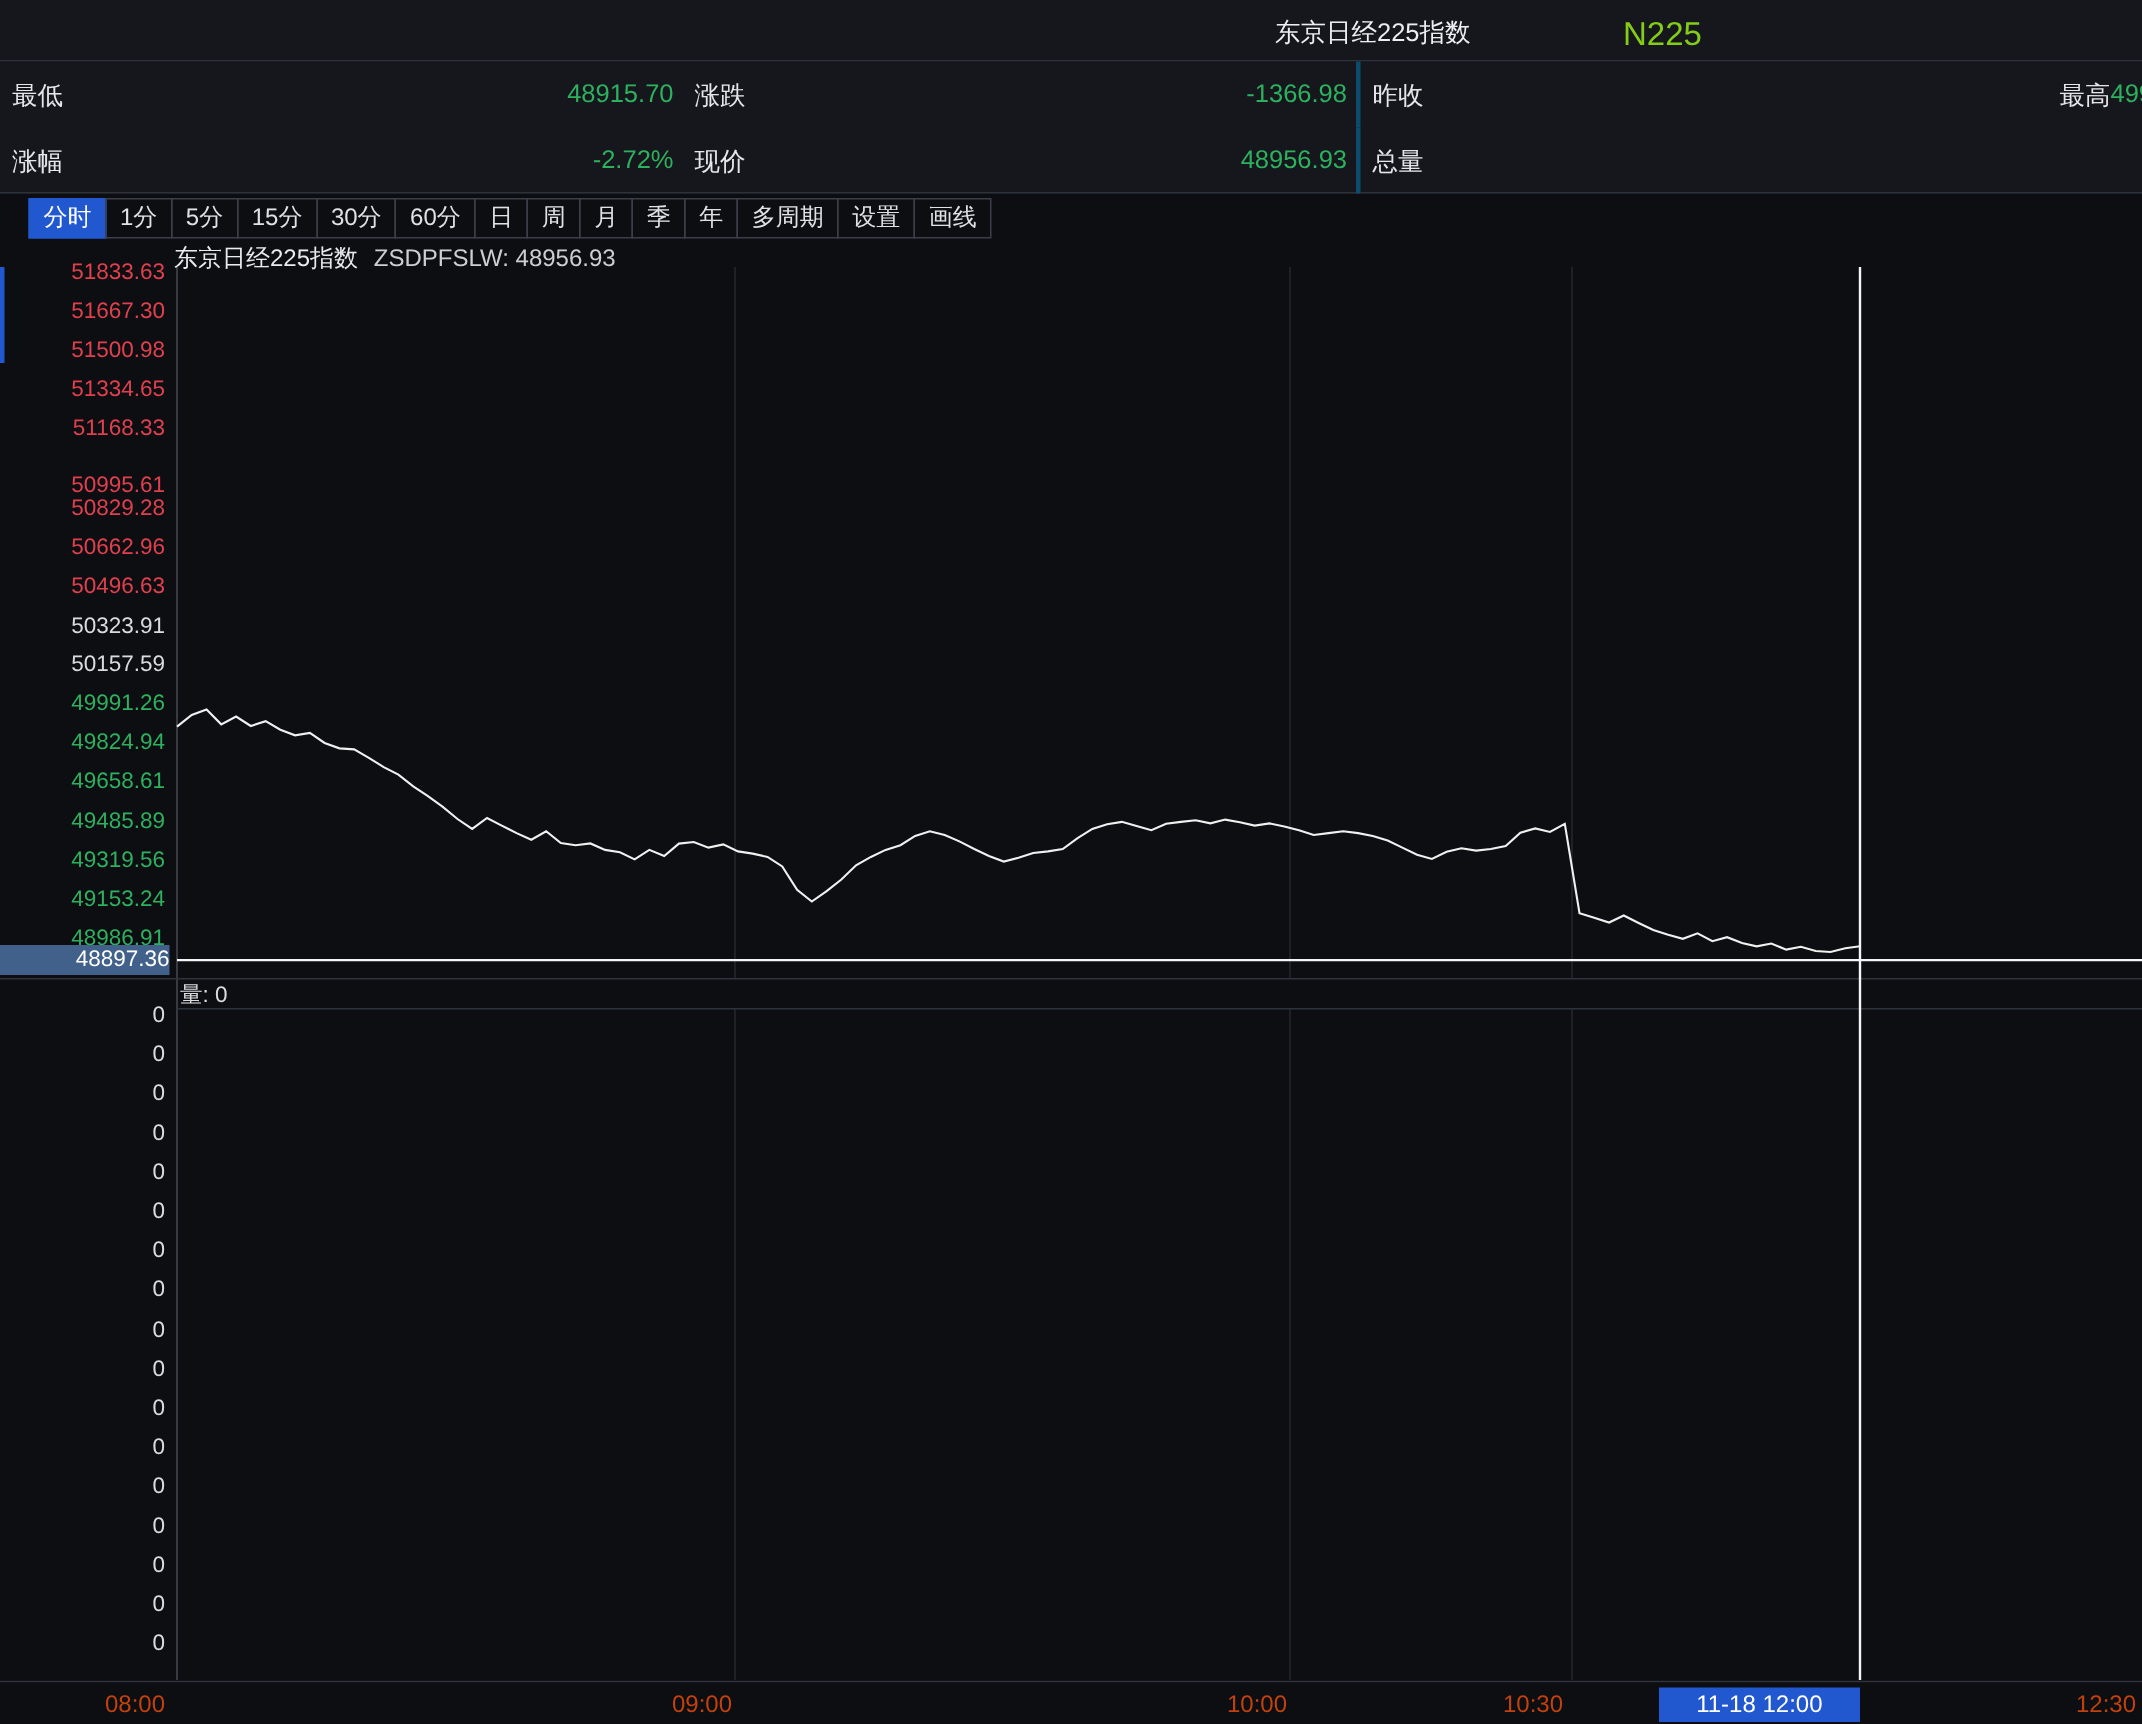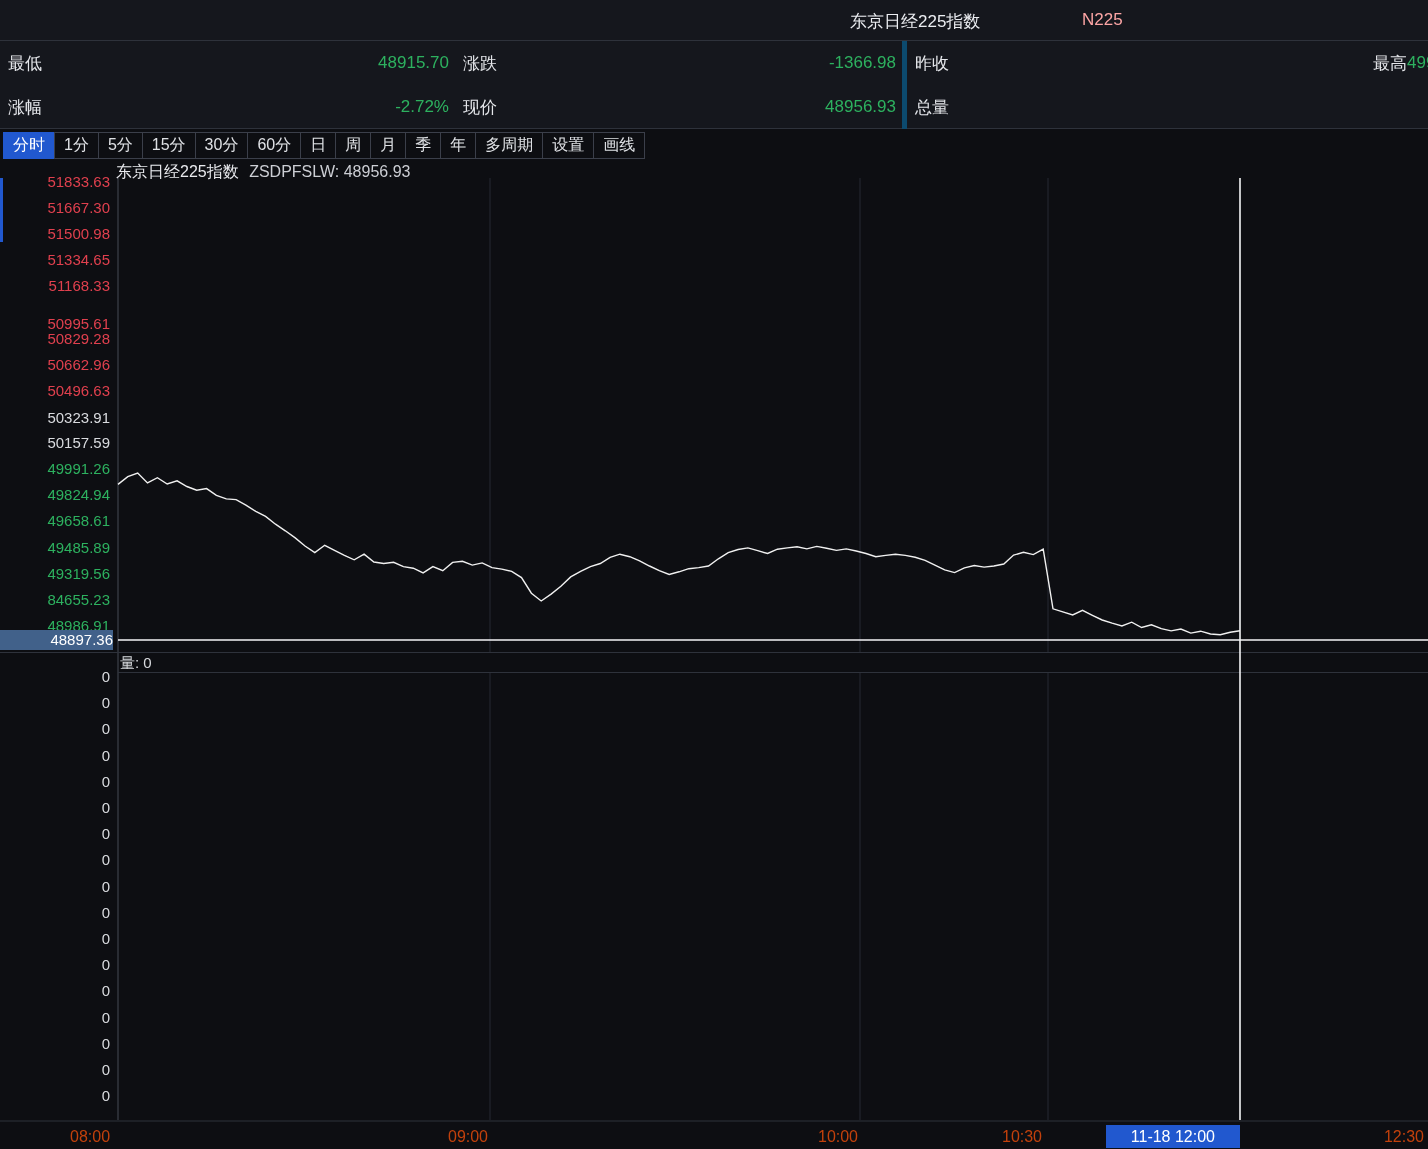--- a/index.html
+++ b/index.html
@@ -1,27 +1,27 @@
 <!DOCTYPE html>
 <html style="--bg: #0d0e12; --panel-bg: #15171d; --up-red: #e0404e; --down-green: #2db15f; --accent-blue: #2158cf; --hl-steel: #41618a; --text: #dcdde1; --line-white: #f0f0f0; --grid: #262932; --axis: #464a55; --border: #2e323b;"><head>
 <meta charset="utf-8">
 <style>
 *{margin:0;padding:0;box-sizing:border-box}
 html,body{background:#0d0e12}
 body{font-family:"Liberation Sans","DejaVu Sans",sans-serif}
 .app{position:relative;width:1428px;height:1149px;background:var(--bg,#0d0e12);overflow:hidden;color:var(--text,#dcdde1)}
 .titlebar{position:absolute;top:0;left:0;width:100%;height:41px;background:var(--panel-bg,#15171d);border-bottom:1px solid var(--border,#2e323b)}
 .tb-name{position:absolute;left:850px;top:10px;font-size:17px;color:#eceef2}
-.tb-code{position:absolute;left:1082px;top:10px;font-size:17px;color:#fca5a5}
+.tb-code{position:absolute;left:1082px;top:10px;font-size:22px;color:#84cc16}
 .info{position:absolute;top:41px;left:0;width:100%;height:88px;background:var(--panel-bg,#15171d);border-bottom:1px solid var(--border,#2e323b);display:grid;grid-template-columns:455px 452px 458px 63px;grid-auto-rows:44px;font-size:17px}
 .cell{display:flex;justify-content:space-between;align-items:center;height:44px;padding:0 6px 0 8px}
-.cell.bR{border-right:5px solid #0c4a6e}
+.cell.bR{border-right:3px solid #0c4a6e}
 .lab{color:#e4e6ea;white-space:nowrap}
 .val{color:var(--down-green,#2db15f);white-space:nowrap}
-.tabs{position:absolute;top:130px;left:0;height:30px;display:flex;align-items:center;padding-left:4px;font-size:16px}
+.tabs{position:absolute;top:130px;left:16px;height:30px;display:flex;align-items:center;padding-left:4px;font-size:16px}
 .tab{display:flex;align-items:center;height:27px;padding:0 9px;border:1px solid #3b3f4a;margin-left:-1px;color:#dfe1e5;cursor:pointer;white-space:nowrap}
 .tab.active{background:var(--accent-blue,#2158cf);border-color:var(--accent-blue,#2158cf);color:#fff}
 .chart{position:absolute;inset:0;pointer-events:none}
 #chart-svg{position:absolute;inset:0;width:100%;height:100%}
 .chart-title{position:absolute;left:116px;top:162px;font-size:16px;color:#e9eaee;white-space:nowrap}
 .chart-title .muted{color:#ccced4;margin-left:6px}
 .ytick{position:absolute;left:0;width:110px;height:20px;line-height:20px;text-align:right;font-size:15px;white-space:nowrap}
 .ytick.red{color:var(--up-red,#e0404e)}
 .ytick.green{color:var(--down-green,#2db15f)}
 .ytick.white{color:#d9dbdf}
@@ -117,21 +117,21 @@
         <div class="ytick red" style="top: 328.679px;">50829.28</div>
         <div class="ytick red" style="top: 354.625px;">50662.96</div>
         <div class="ytick red" style="top: 380.572px;">50496.63</div>
         <div class="ytick white" style="top: 407.516px;">50323.91</div>
         <div class="ytick white" style="top: 433.462px;">50157.59</div>
         <div class="ytick green" style="top: 459.41px;">49991.26</div>
         <div class="ytick green" style="top: 485.356px;">49824.94</div>
         <div class="ytick green" style="top: 511.303px;">49658.61</div>
         <div class="ytick green" style="top: 538.247px;">49485.89</div>
         <div class="ytick green" style="top: 564.195px;">49319.56</div>
-        <div class="ytick green" style="top: 590.141px;">84655.23</div>
+        <div class="ytick green" style="top: 590.141px;">49153.24</div>
         <div class="ytick green" style="top: 616.088px;">48986.91</div>
       </div>
     <div class="ytick hl" id="crosshair-price" style="top: 630.058px;">48897.36</div>
     <div class="vol-label">量: 0</div>
     <div id="volticks">
         <div class="ytick white" style="top: 667px;">0</div>
         <div class="ytick white" style="top: 693.2px;">0</div>
         <div class="ytick white" style="top: 719.4px;">0</div>
         <div class="ytick white" style="top: 745.6px;">0</div>
         <div class="ytick white" style="top: 771.8px;">0</div>

